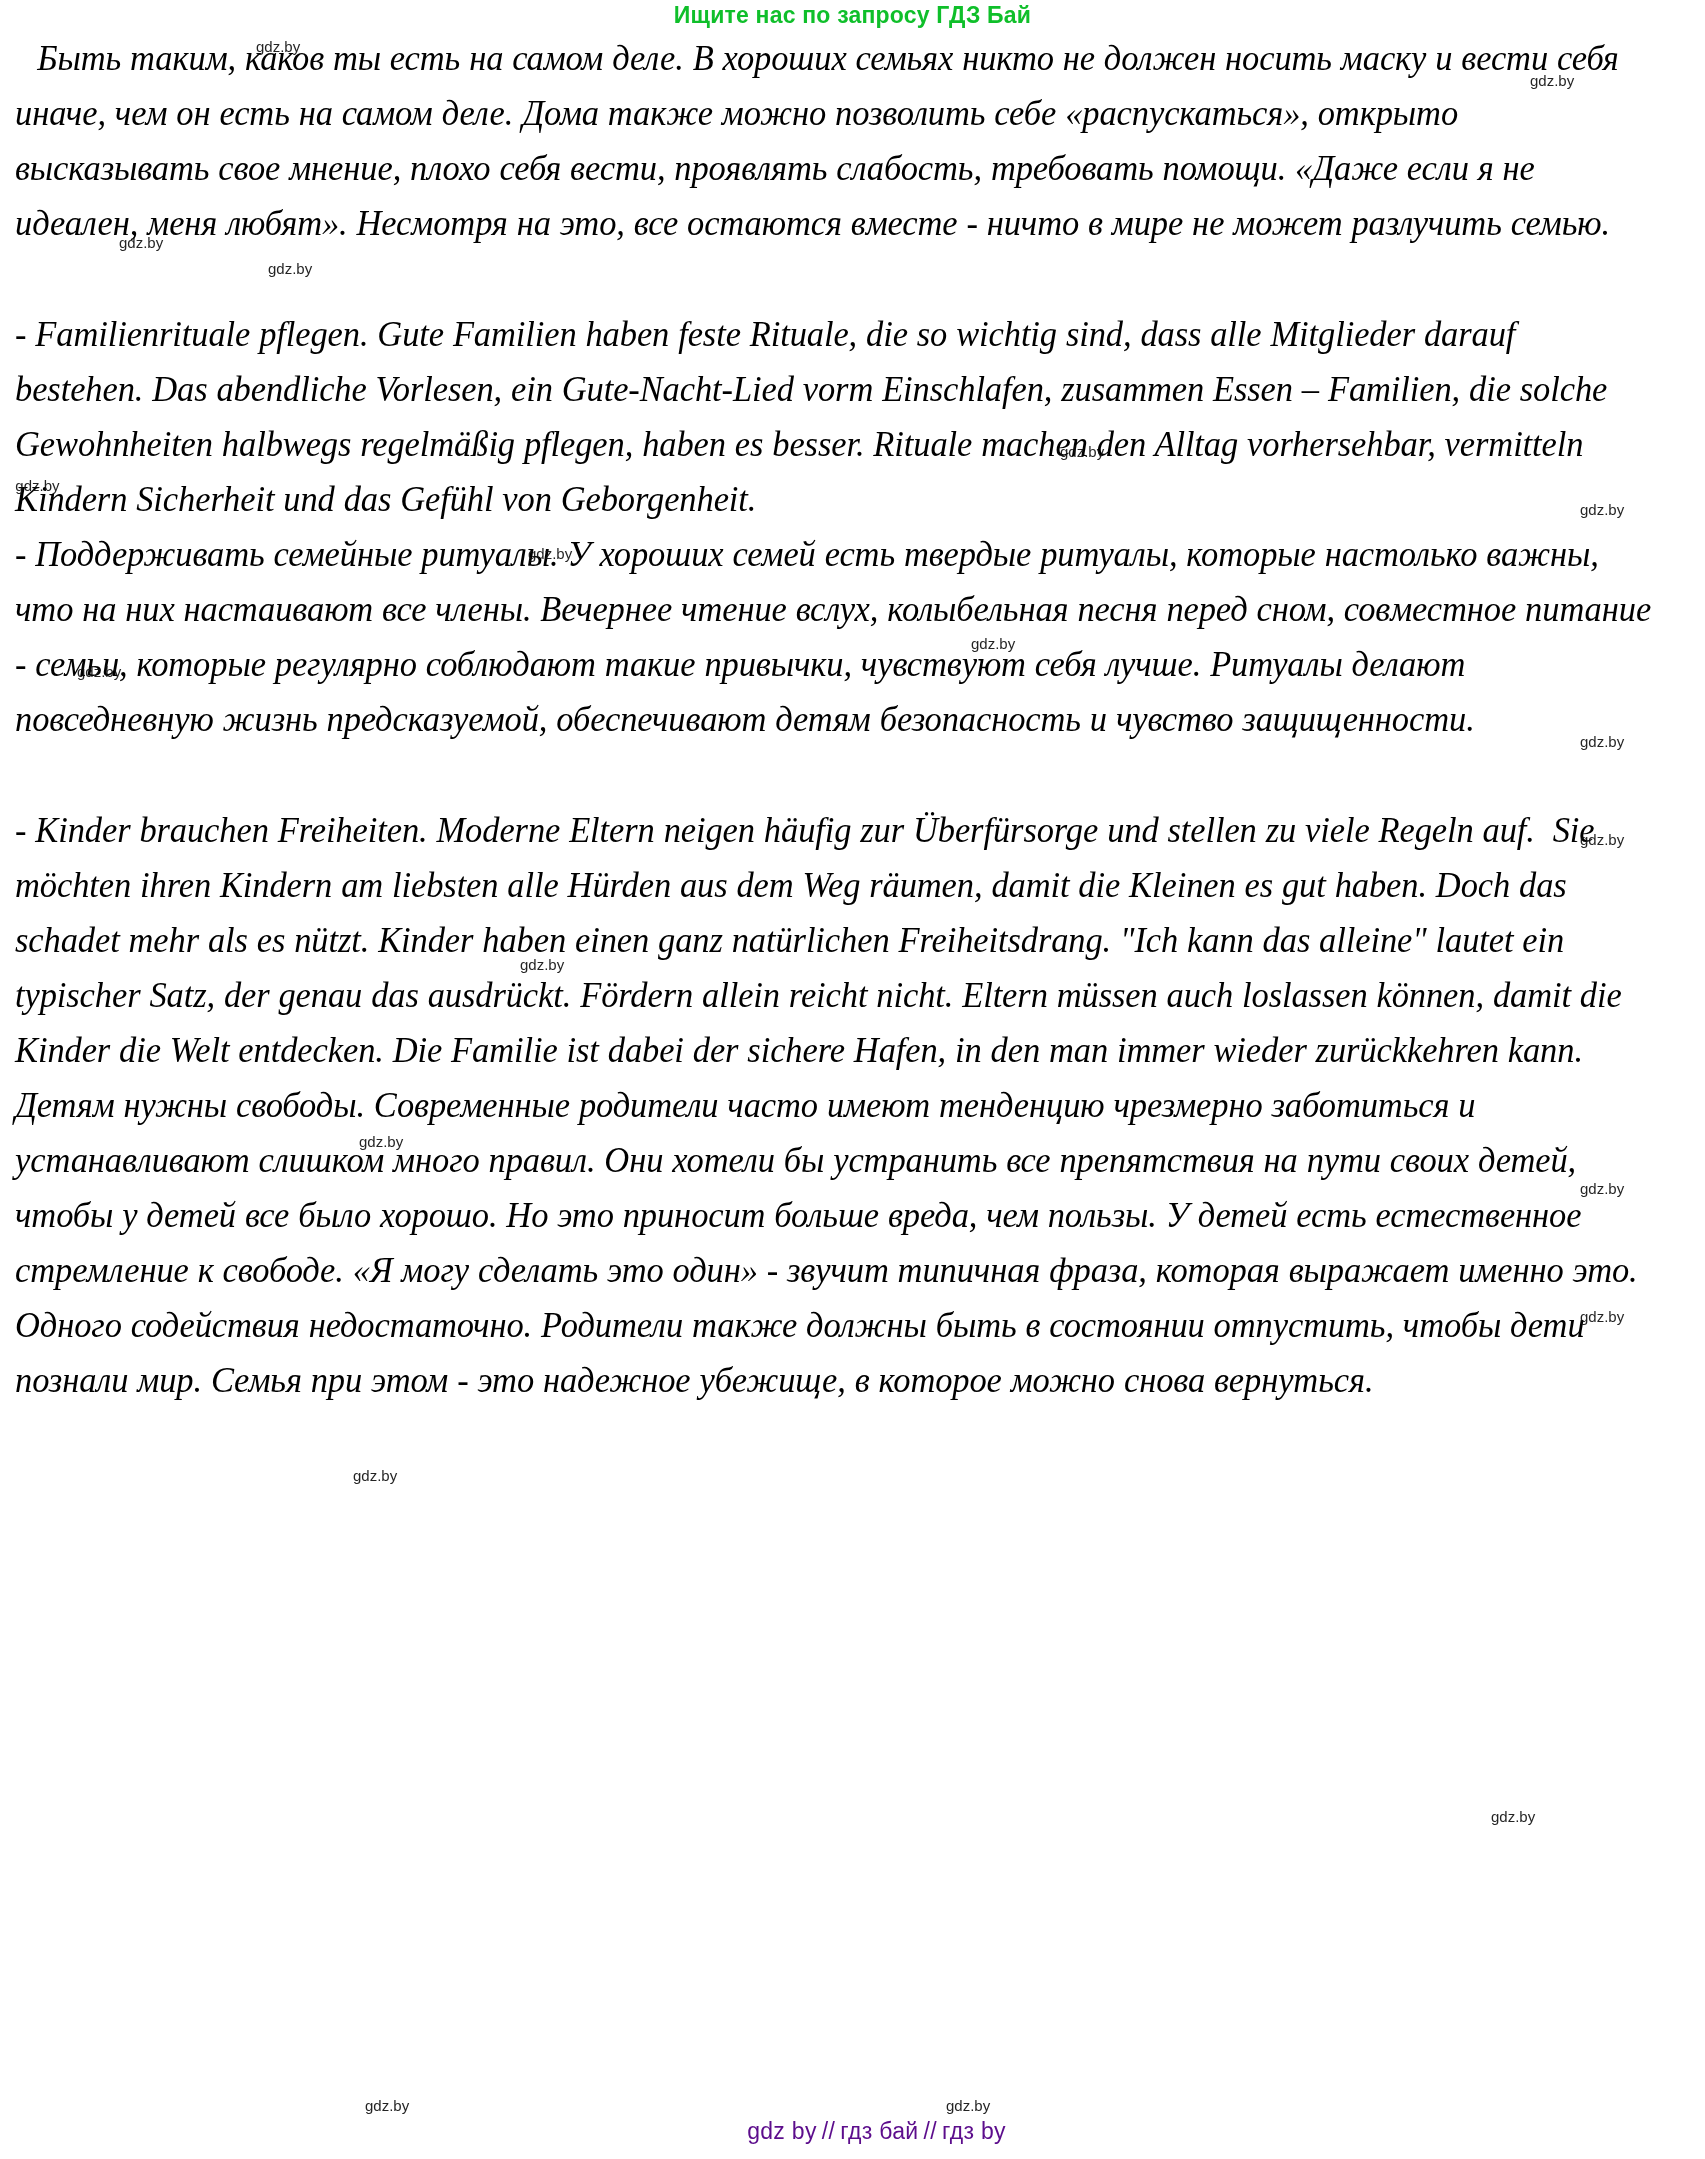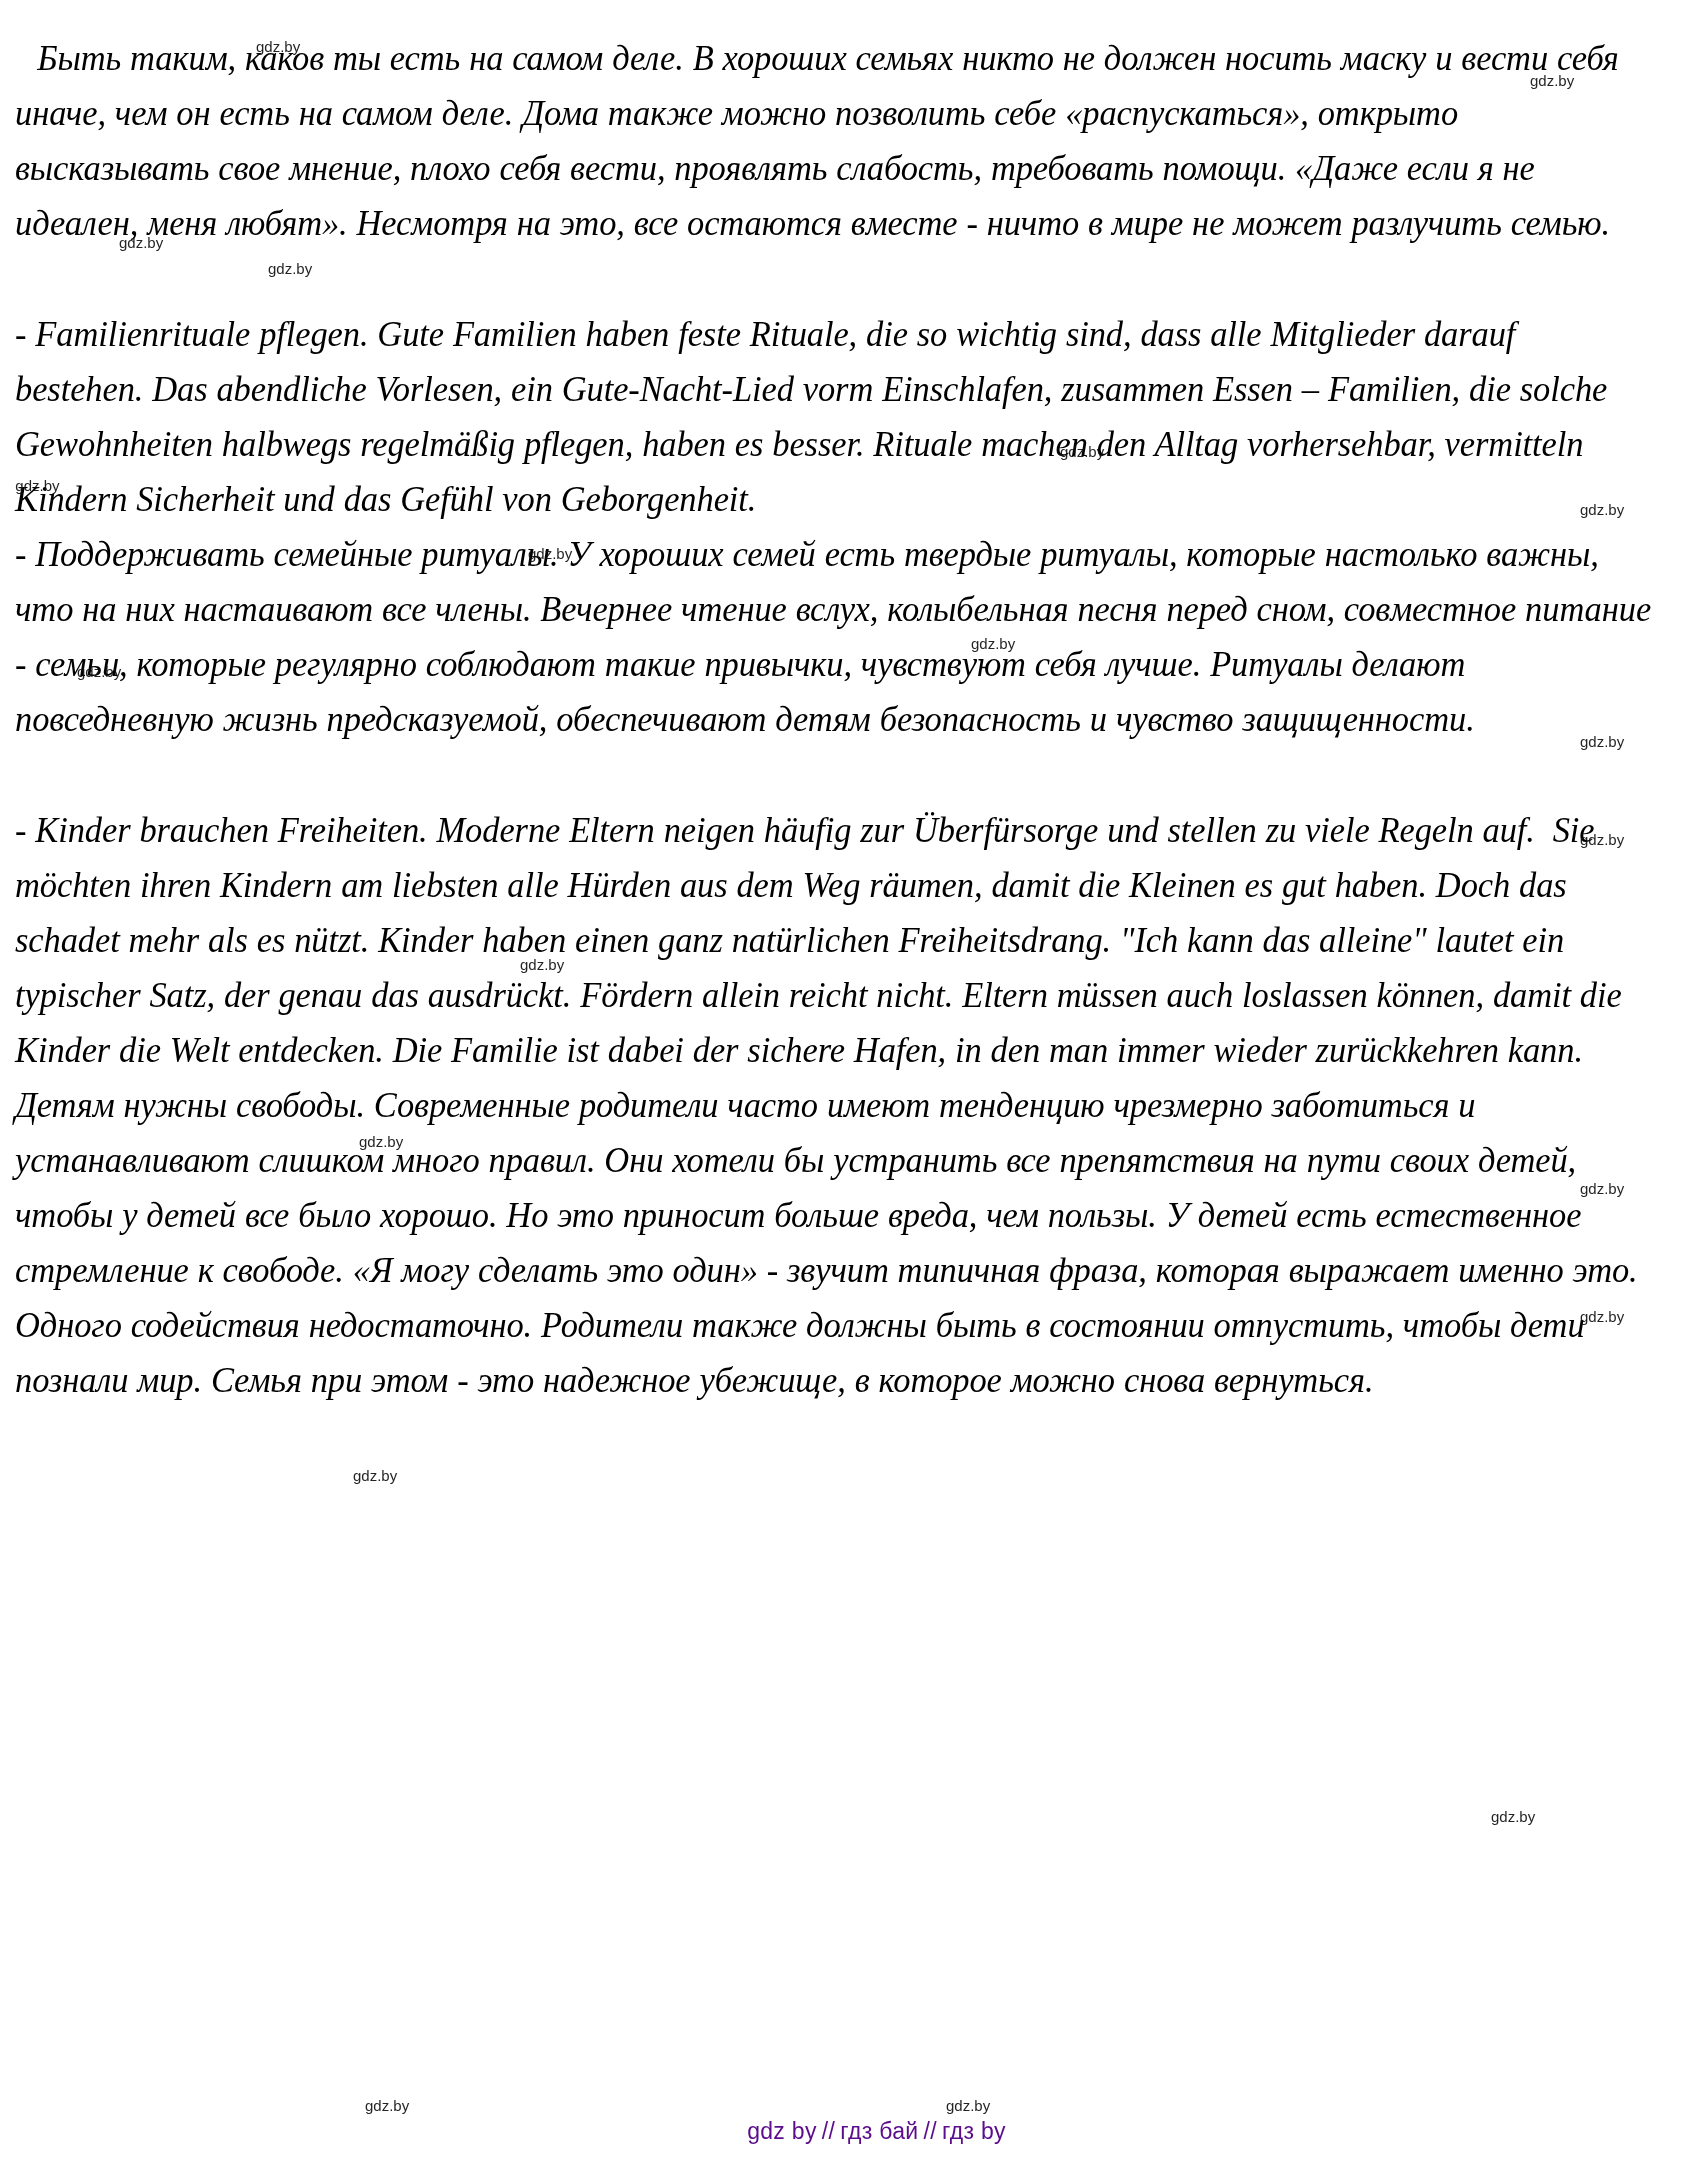--- a/index.html
+++ b/index.html
@@ -98,20 +98,21 @@
   .footer-links .sep {
     color: #5c0d8c;
     padding: 0 5.1px;
   }
 </style>
 </head>
 <body>
 
 <div id="page">
 
+  <div class="promo-header">Ищите нас по запросу ГДЗ Бай</div>
 
   <div class="body-text">
 
     <p class="para indent-first"> Быть таким, каков ты есть на самом деле. В хороших семьях никто не должен носить маску и вести себя иначе, чем он есть на самом деле. Дома также можно позволить себе «распускаться», открыто высказывать свое мнение, плохо себя вести, проявлять слабость, требовать помощи. «Даже если я не идеален, меня любят». Несмотря на это, все остаются вместе - ничто в мире не может разлучить семью.</p>
 
     <div class="gap-lg"></div>
 
     <p class="para">- Familienrituale pflegen. Gute Familien haben feste Rituale, die so wichtig sind, dass alle Mitglieder darauf bestehen. Das abendliche Vorlesen, ein Gute-Nacht-Lied vorm Einschlafen, zusammen Essen – Familien, die solche Gewohnheiten halbwegs regelmäßig pflegen, haben es besser. Rituale machen den Alltag vorhersehbar, vermitteln Kindern Sicherheit und das Gefühl von Geborgenheit.</p>
 
     <p class="para">- Поддерживать семейные ритуалы. У хороших семей есть твердые ритуалы, которые настолько важны, что на них настаивают все члены. Вечернее чтение вслух, колыбельная песня перед сном, совместное питание - семьи, которые регулярно соблюдают такие привычки, чувствуют себя лучше. Ритуалы делают повседневную жизнь предсказуемой, обеспечивают детям безопасность и чувство защищенности.</p>

